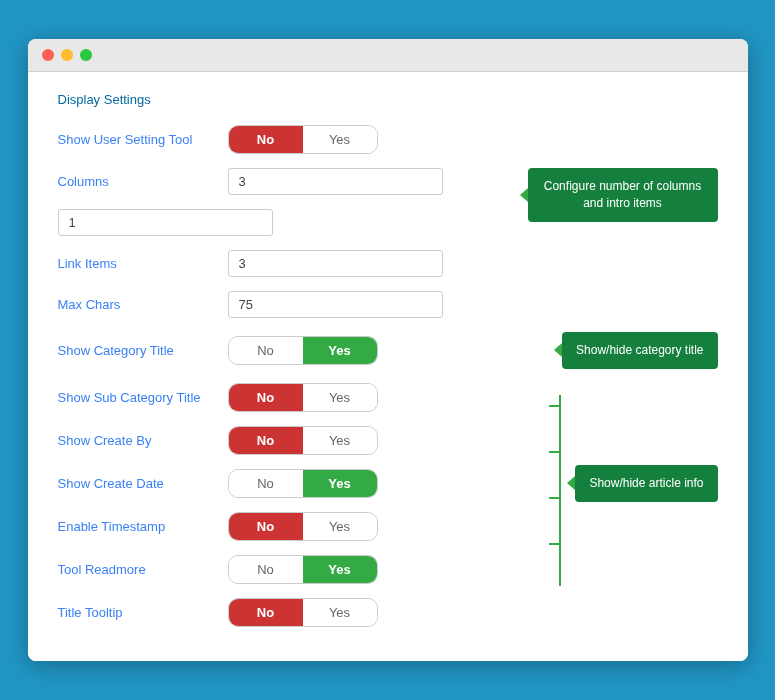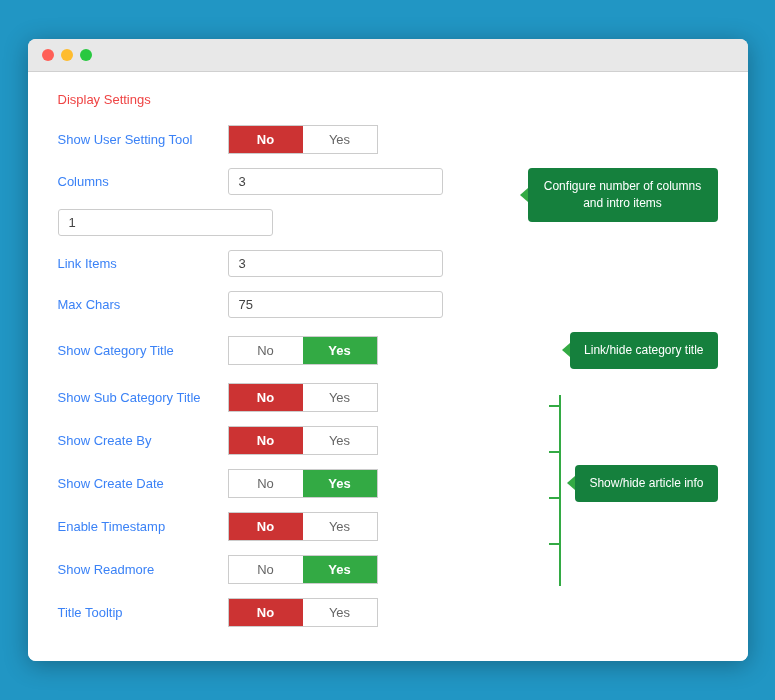--- a/index.html
+++ b/index.html
@@ -30,21 +30,21 @@
     .dot { width: 12px; height: 12px; border-radius: 50%; }
     .dot-red { background: #ff5f57; }
     .dot-yellow { background: #febc2e; }
     .dot-green { background: #28c840; }
     .content {
       background: #fff;
       margin: 0;
       padding: 20px 30px 20px 30px;
     }
     .section-title {
-      color: #ef4444;
+      color: #0369a1;
       font-size: 13px;
       margin-bottom: 18px;
     }
     .row {
       display: flex;
       align-items: center;
       margin-bottom: 14px;
       position: relative;
     }
     .row-label {
@@ -58,21 +58,21 @@
       border-radius: 3px;
       padding: 5px 10px;
       font-size: 13px;
       width: 215px;
       color: #444;
       outline: none;
     }
     .toggle-group {
       display: flex;
       border: 1px solid #ccc;
-      border-radius: 0;
+      border-radius: 10px;
       overflow: hidden;
       width: 150px;
     }
     .toggle-btn {
       flex: 1;
       padding: 6px 0;
       font-size: 13px;
       text-align: center;
       cursor: pointer;
       border: none;
@@ -173,21 +173,21 @@
 
     <div style="display:flex; align-items:center; margin-bottom:14px;">
       <div style="flex:1; display:flex; align-items:center;">
         <span class="row-label">Show Category Title</span>
         <div class="toggle-group">
           <button class="toggle-btn inactive">No</button>
           <button class="toggle-btn active-yes">Yes</button>
         </div>
       </div>
       <div style="display:flex; align-items:center; margin-left:14px;">
-        <div class="callout">Link/hide category title</div>
+        <div class="callout">Show/hide category title</div>
       </div>
     </div>
 
     <div style="display:flex; align-items:stretch;">
       <div style="flex:1; position:relative;">
 
         <div style="position:absolute; right:-8px; top:12px; bottom:12px; width:2px; background:#33aa44; z-index:1;"></div>
 
         <div style="position:absolute; right:-8px; top:22px; width:12px; height:2px; background:#33aa44; z-index:1;"></div>
         <div style="position:absolute; right:-8px; top:68px; width:12px; height:2px; background:#33aa44; z-index:1;"></div>
@@ -220,21 +220,21 @@
 
         <div class="row">
           <span class="row-label">Enable Timestamp</span>
           <div class="toggle-group">
             <button class="toggle-btn active-no">No</button>
             <button class="toggle-btn inactive">Yes</button>
           </div>
         </div>
 
         <div class="row" style="margin-bottom:14px;">
-          <span class="row-label">Show Readmore</span>
+          <span class="row-label">Tool Readmore</span>
           <div class="toggle-group">
             <button class="toggle-btn inactive">No</button>
             <button class="toggle-btn active-yes">Yes</button>
           </div>
         </div>
       </div>
 
       <div style="display:flex; align-items:center; margin-left:22px; padding-bottom:14px;">
         <div class="callout">Show/hide article info</div>
       </div>

